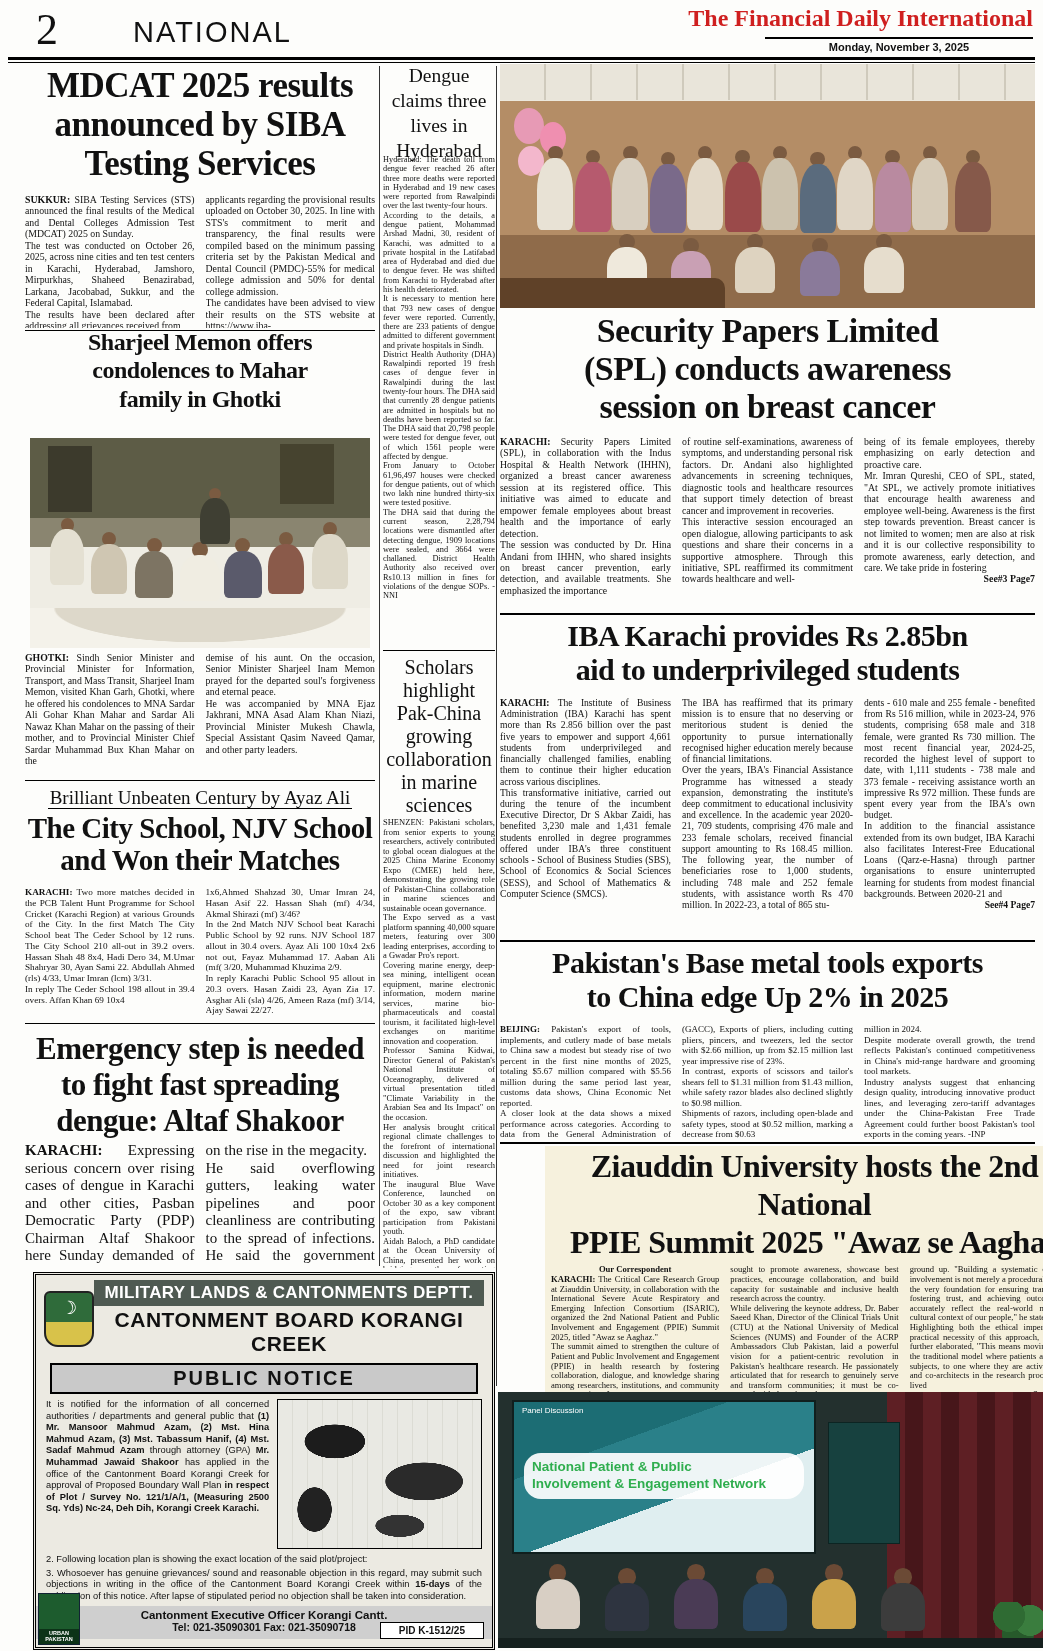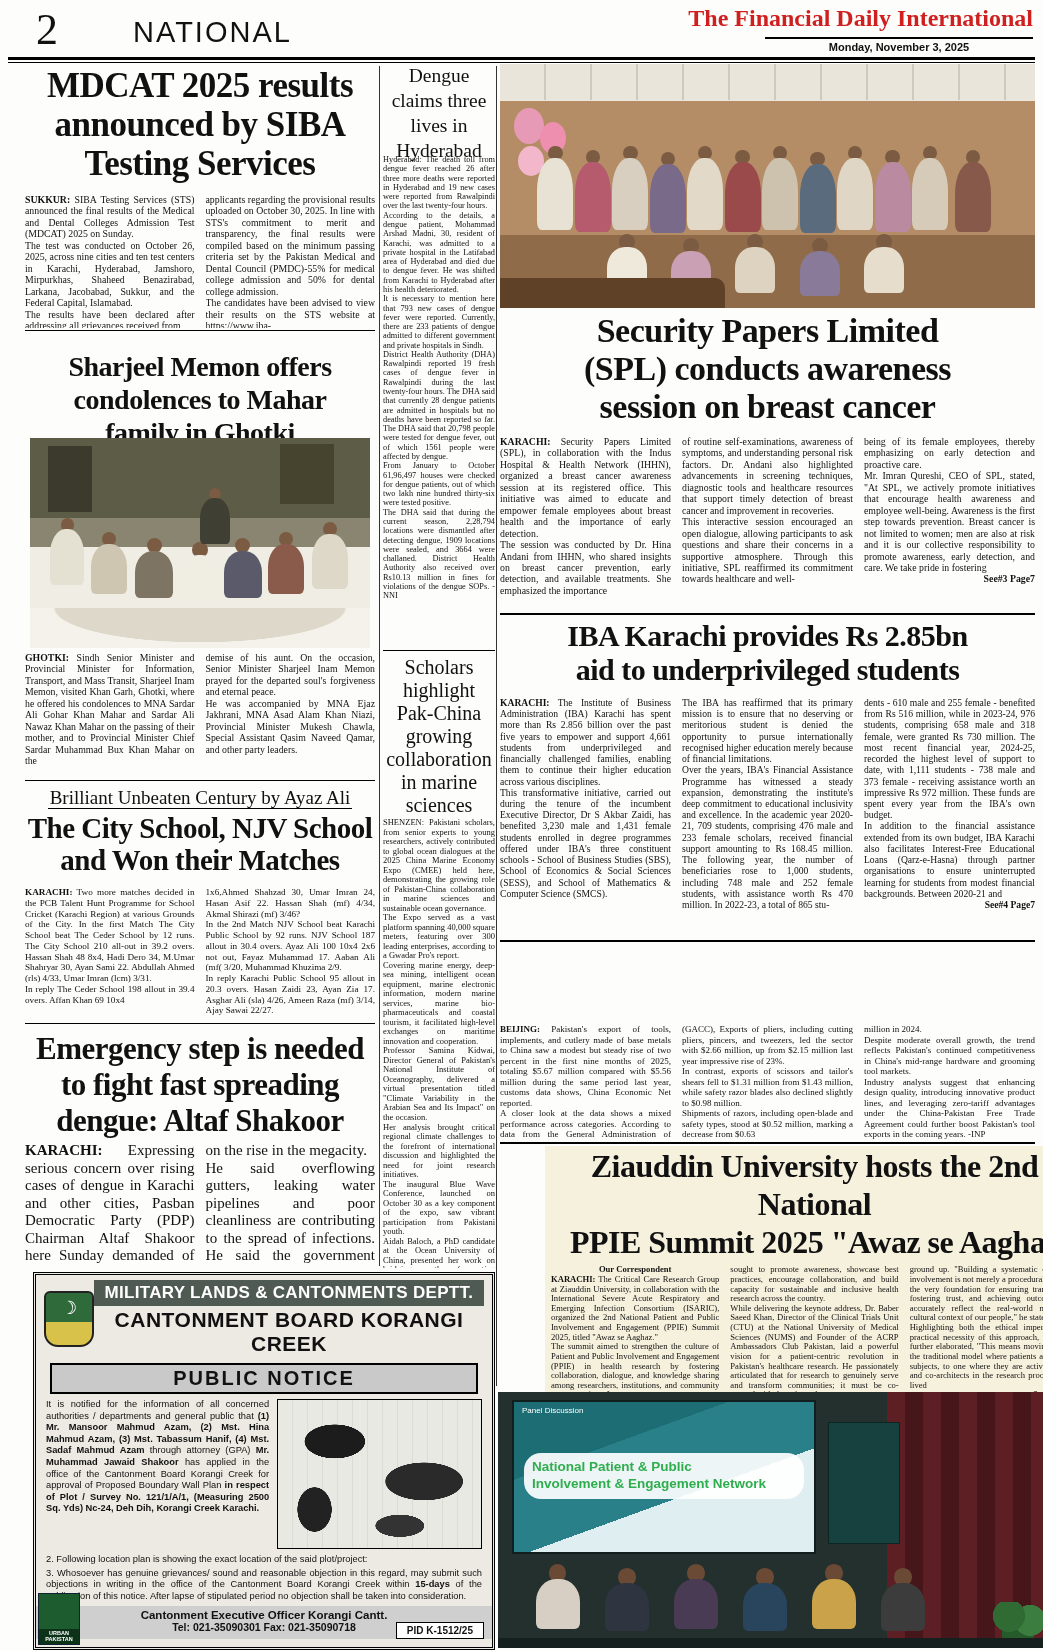--- a/index.html
+++ b/index.html
@@ -32,21 +32,21 @@
       radial-gradient(ellipse 50px 28px at 28% 28%, #1c1c1c 60%, transparent 61%),
       radial-gradient(ellipse 70px 34px at 72% 55%, #2a2a2a 55%, transparent 56%),
       radial-gradient(ellipse 34px 44px at 18% 74%, #222 50%, transparent 51%),
       radial-gradient(ellipse 44px 20px at 60% 85%, #333 55%, transparent 56%),
       repeating-linear-gradient(90deg,#e9e9e3 0 14px,#dcdcd4 14px 15px),
       #efefe9;}
   .crest{width:46px;height:52px;border-radius:6px 6px 14px 14px;background:linear-gradient(180deg,#2f6b3a 55%,#d8c24a 55%);border:2px solid #222;position:relative;}
   .crest::after{content:"\263D";position:absolute;top:4px;left:50%;transform:translateX(-50%);color:#fff;font-size:18px;}
   #urban{position:absolute;left:2px;bottom:2px;width:40px;height:48px;background:linear-gradient(180deg,#1d5c2e 70%,#0c3318 70%);border:1px solid #123;color:#fff;
          font-family:"Liberation Sans",sans-serif;font-size:5.5px;font-weight:bold;text-align:center;display:flex;align-items:flex-end;justify-content:center;padding-bottom:2px;}
-  #pid{position:absolute;right:8px;bottom:8px;border:1px solid #000;background:#fff;font-weight:bold;font-size:10px;padding:2px 10px;font-family:"Liberation Sans",sans-serif;}
+  #pid{position:absolute;right:8px;bottom:8px;border:1px solid #000;background:#fff;font-weight:bold;font-size:10px;padding:2px 18px;font-family:"Liberation Sans",sans-serif;}
   
   #zi-box{background:#f6f1dd;}
   
   #net-title{color:#2fae4e;font-weight:bold;font-family:"Liberation Sans",sans-serif;white-space:pre-line;line-height:1.25;border-radius:17px;}
 </style>
 </head>
 <body>
 
 <div id="page">
 
@@ -65,21 +65,21 @@
 Testing Services</div>
   <div class="abs body-cols" style="left:25px;top:194px;width:350px;height:134px;font-size:9.8px;">
     <div class="col"><b class="dl">SUKKUR:</b><span> SIBA Testing Services (STS) announced the final results of the Medical and Dental Colleges Admission Test (MDCAT) 2025 on Sunday.
 The test was conducted on October 26, 2025, across nine cities and ten test centers in Karachi, Hyderabad, Jamshoro, Mirpurkhas, Shaheed Benazirabad, Larkana, Jacobabad, Sukkur, and the Federal Capital, Islamabad.
 The results have been declared after addressing all grievances received from</span></div>
     <div class="col">applicants regarding the provisional results uploaded on October 30, 2025. In line with STS's commitment to merit and transparency, the final results were compiled based on the minimum passing criteria set by the Pakistan Medical and Dental Council (PMDC)-55% for medical college admission and 50% for dental college admission.
 The candidates have been advised to view their results on the STS website at https://www.iba-suk.edu.pk/sts/announcements. -APP</div>
   </div>
   <div class="hrule" style="left:25px;top:330px;width:350px;"></div>
 
-  <div class="abs hl" style="left:25px;top:350px;width:350px;font-size:28px;line-height:1.18;">Sharjeel Memon offers
+  <div class="abs hl" style="left:25px;top:328px;width:350px;font-size:24px;line-height:1.18;">Sharjeel Memon offers
 condolences to Mahar
 family in Ghotki</div>
   <div class="photo" style="left:30px;top:438px;width:340px;height:210px;background:linear-gradient(180deg,#5d5c46 0 38%,#8a8570 38% 52%,#efede4 52%);">
     <div class="abs" style="left:18px;top:8px;width:44px;height:66px;background:#3c3a2c;"></div>
     <div class="abs" style="left:250px;top:6px;width:54px;height:60px;background:#46432f;"></div>
     <div class="pp" style="left:6%;bottom:52px;width:34px;height:78px;--c:#e4e0d2;"></div>
     <div class="pp" style="left:18%;bottom:46px;width:36px;height:70px;--c:#cfc6b2;"></div>
     <div class="pp" style="left:31%;bottom:44px;width:38px;height:66px;--c:#7d7463;"></div>
     <div class="pp" style="left:44%;bottom:42px;width:40px;height:64px;--c:#f0ede2;"></div>
     <div class="pp" style="left:57%;bottom:44px;width:38px;height:66px;--c:#5a5a6b;"></div>
@@ -191,20 +191,22 @@
   <div class="abs body-cols" style="left:500px;top:697px;width:535px;height:240px;font-size:9.6px;">
     <div class="col"><b class="dl">KARACHI:</b><span> The Institute of Business Administration (IBA) Karachi has spent more than Rs 2.856 billion over the past five years to empower and support 4,661 students from underprivileged and financially challenged families, enabling them to continue their higher education across various disciplines.
 This transformative initiative, carried out during the tenure of the incumbent Executive Director, Dr S Akbar Zaidi, has benefited 3,230 male and 1,431 female students enrolled in degree programmes offered under IBA's three constituent schools - School of Business Studies (SBS), School of Economics &amp; Social Sciences (SESS), and School of Mathematics &amp; Computer Science (SMCS).</span></div>
     <div class="col">The IBA has reaffirmed that its primary mission is to ensure that no deserving or meritorious student is denied the opportunity to pursue internationally recognised higher education merely because of financial limitations.
 Over the years, IBA's Financial Assistance Programme has witnessed a steady expansion, demonstrating the institute's deep commitment to educational inclusivity and excellence. In the academic year 2020-21, 709 students, comprising 476 male and 233 female scholars, received financial support amounting to Rs 168.45 million. The following year, the number of beneficiaries rose to 1,000 students, including 748 male and 252 female students, with assistance worth Rs 470 million. In 2022-23, a total of 865 stu-</div>
     <div class="col"><span>dents - 610 male and 255 female - benefited from Rs 516 million, while in 2023-24, 976 students, comprising 658 male and 318 female, were granted Rs 730 million. The most recent financial year, 2024-25, recorded the highest level of support to date, with 1,111 students - 738 male and 373 female - receiving assistance worth an impressive Rs 972 million. These funds are spent every year from the IBA's own budget.
 In addition to the financial assistance extended from its own budget, IBA Karachi also facilitates Interest-Free Educational Loans (Qarz-e-Hasna) through partner organisations to ensure uninterrupted learning for students from modest financial backgrounds. Between 2020-21 and</span><b class="see">See#4 Page7</b></div>
   </div>
   <div class="hrule" style="left:500px;top:940px;width:535px;height:2px;"></div>
 
+  <div class="abs hl" style="left:500px;top:946px;width:535px;font-size:30px;">Pakistan's Base metal tools exports
+to China edge Up 2% in 2025</div>
   <div class="abs body-cols" style="left:500px;top:1024px;width:535px;height:116px;font-size:9px;">
     <div class="col"><b class="dl">BEIJING:</b><span> Pakistan's export of tools, implements, and cutlery made of base metals to China saw a modest but steady rise of two percent in the first nine months of 2025, totaling $5.67 million compared with $5.56 million during the same period last year, customs data shows, China Economic Net reported.
 A closer look at the data shows a mixed performance across categories. According to data from the General Administration of Customs of China</span></div>
     <div class="col">(GACC), Exports of pliers, including cutting pliers, pincers, and tweezers, led the sector with $2.66 million, up from $2.15 million last year impressive rise of 23%.
 In contrast, exports of scissors and tailor's shears fell to $1.31 million from $1.43 million, while safety razor blades also declined slightly to $0.98 million.
 Shipments of razors, including open-blade and safety types, stood at $0.52 million, marking a decrease from $0.63</div>
     <div class="col">million in 2024.
 Despite moderate overall growth, the trend reflects Pakistan's continued competitiveness in China's mid-range hardware and grooming tool markets.
 Industry analysts suggest that enhancing design quality, introducing innovative product lines, and leveraging zero-tariff advantages under the China-Pakistan Free Trade Agreement could further boost Pakistan's tool exports in the coming years. -INP</div>
   </div>

